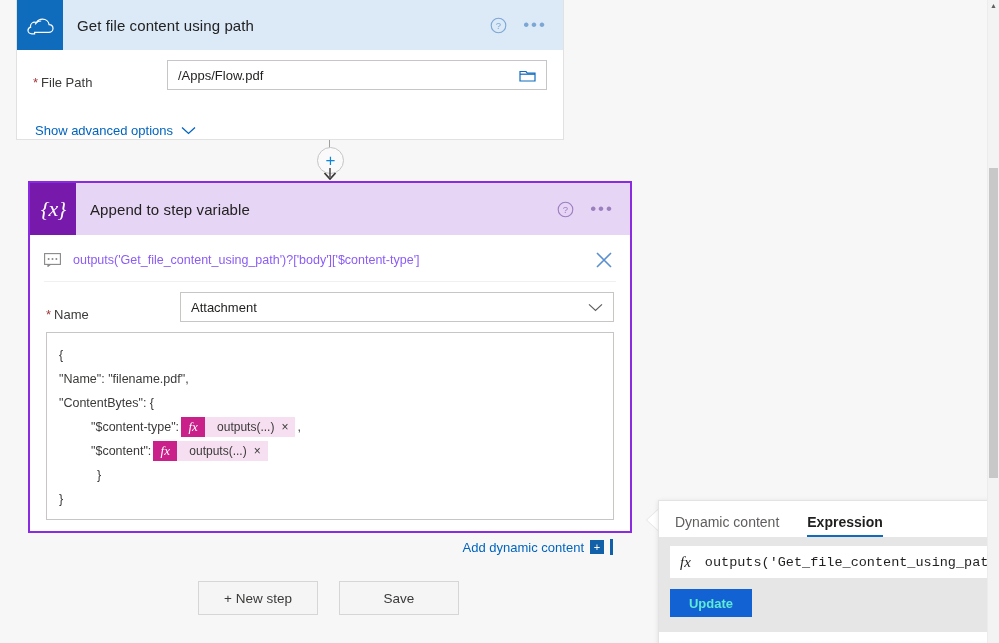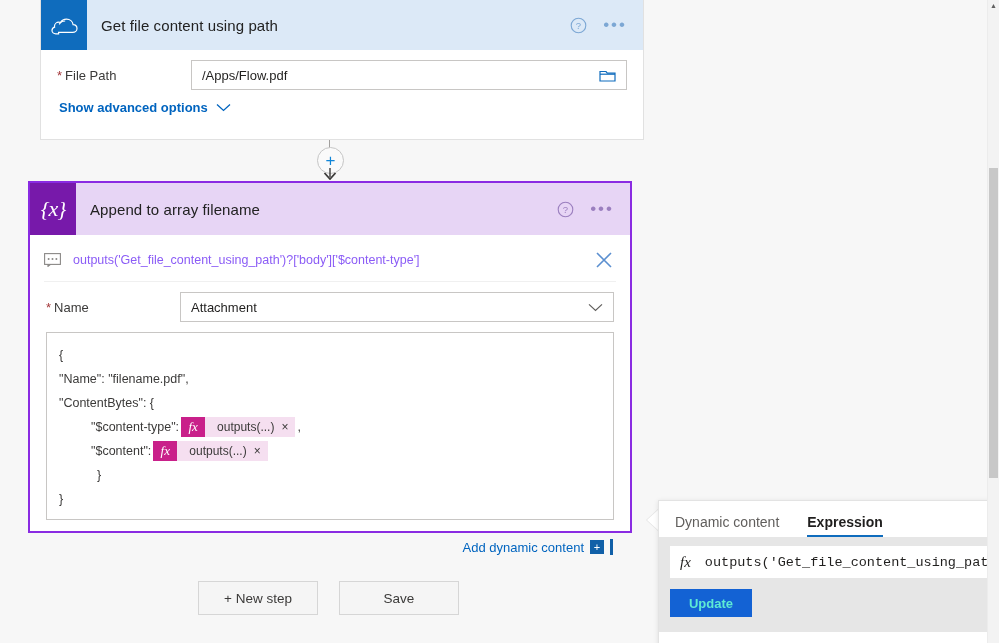--- a/index.html
+++ b/index.html
@@ -23,23 +23,23 @@
 
   
   .card {
     position: absolute;
     background: #ffffff;
     box-sizing: border-box;
   }
 
   
   #card-onedrive {
-    left: 40px;
+    left: 16px;
     top: 0px;
-    width: 604px;
+    width: 548px;
     height: 140px;
     border: 1px solid #e1e1e1;
     border-top: none;
   }
   .card-header {
     display: flex;
     align-items: center;
     height: 50px;
     position: relative;
   }
@@ -88,21 +88,21 @@
   #card-onedrive .hdr-actions { color: #7ca7d4; }
   #card-variable .hdr-actions { color: #9b7fbf; }
 
   .card-body {
     padding: 0 16px;
   }
 
   
   .field-row {
     display: flex;
-    align-items: flex-start;
+    align-items: flex-end;
     margin-top: 10px;
   }
   .field-label {
     width: 134px;
     flex: 0 0 134px;
     font-size: 13px;
     color: #3b3a39;
     padding-top: 8px;
     white-space: nowrap;
   }
@@ -132,23 +132,22 @@
 
   .link {
     color: #0064bf;
     font-size: 13px;
     cursor: default;
   }
   #show-advanced-row {
     display: flex;
     align-items: center;
     gap: 8px;
-    margin-top: 10px;
+    margin-top: 33px;
     padding-left: 2px;
-    font-weight: bold;
   }
   #show-advanced-row svg { color: #0064bf; }
 
   
   #connector-top-stub {
     position: absolute;
     left: 329px;
     top: 0px;
     width: 1px;
     height: 8px;
@@ -547,21 +546,21 @@
         <path d="M2.5 5 L8 11 L13.5 5" stroke="#3b3a39" stroke-width="1.8" fill="none"></path>
       </svg>
     </div>
   </div>
 
   <div class="card" id="card-variable">
     <div class="card-header">
       <div class="hdr-icon" id="variable-icon-box">
         <span class="glyph-x">{x}</span>
       </div>
-      <div class="hdr-title">Append to array filename</div>
+      <div class="hdr-title">Append to step variable</div>
       <div class="hdr-actions">
         <span class="icon-btn">
           <svg width="17" height="17" viewBox="0 0 17 17" aria-hidden="true">
             <circle cx="8.5" cy="8.5" r="7.3" fill="none" stroke="currentColor" stroke-width="1.1"></circle>
             <text x="8.5" y="12.3" font-size="9.5" text-anchor="middle" fill="currentColor" font-family="'Liberation Sans',sans-serif">?</text>
           </svg>
         </span>
         <span class="icon-btn ellipsis">•••</span>
       </div>
     </div>

